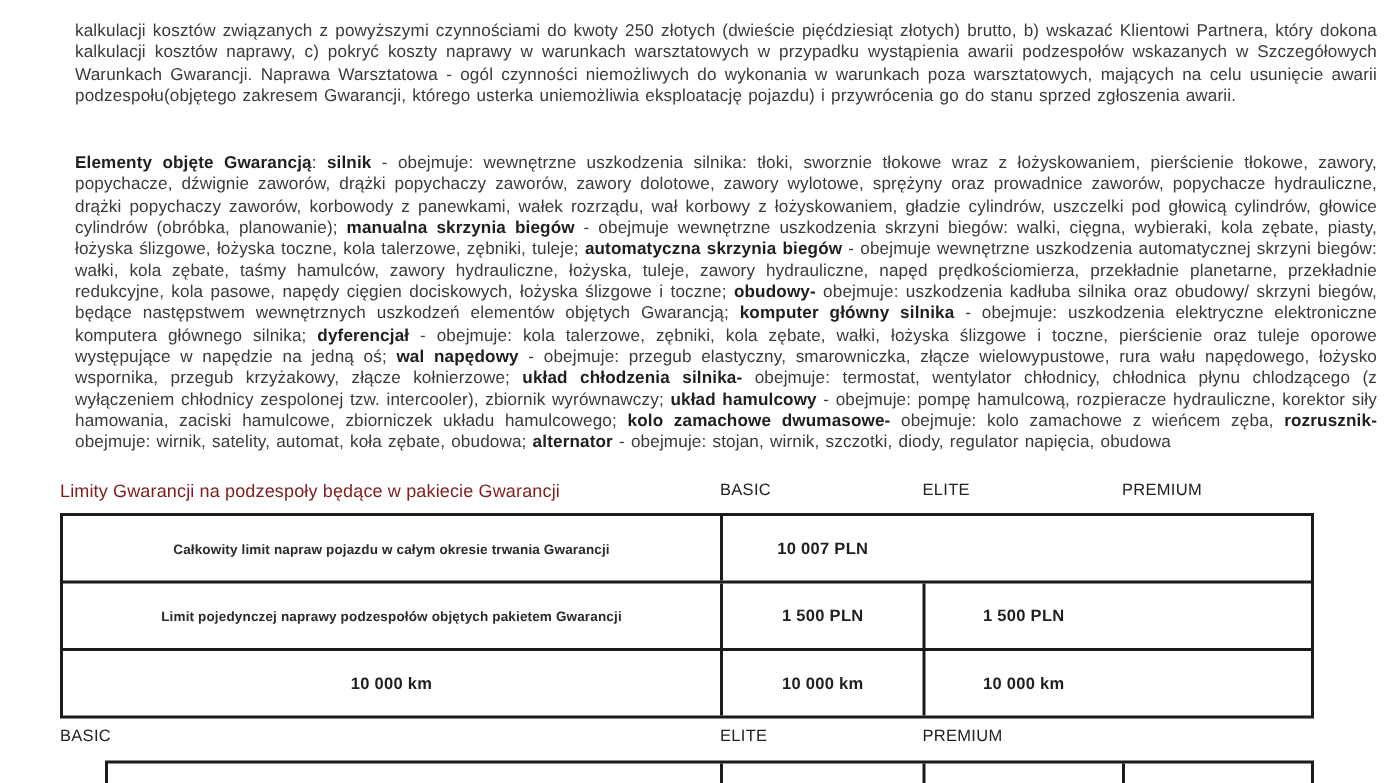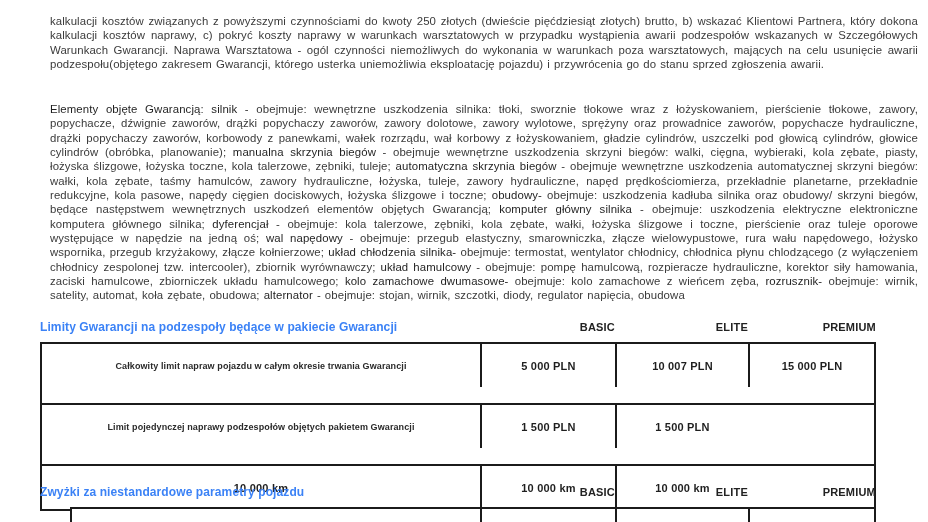--- a/index.html
+++ b/index.html
@@ -14,50 +14,50 @@
   .textcol{position:absolute;left:38px;top:0;width:868px;}
   p.body{
     margin:12px;
     font-size:11.4px;
     line-height:14.35px;
     text-align:justify;
     letter-spacing:0.1px;
     word-spacing:0.8px;
     color:#3a3a3a;
   }
-  p.body b{color:#1f1f1f;font-weight:400;}
+  p.body b{color:#1f1f1f;font-weight:700;}
   #intro{position:absolute;top:2px;left:0;width:868px;}
   #elements{position:absolute;top:90px;left:0;width:868px;}
 
   
   .sec-head{
     position:absolute;left:40px;width:836px;
     display:grid;grid-template-columns:440px 135px 133px 128px;
     align-items:center;
   }
   .sec-title{
-    font-size:12px;font-weight:700;color:#3b82f6;
+    font-size:12px;font-weight:400;color:#7f1d1d;
     letter-spacing:0.1px;
   }
   .pkg-col{
-    font-size:11px;font-weight:700;color:#222222;
-    text-align:right;letter-spacing:0.2px;
+    font-size:11px;font-weight:400;color:#222222;
+    text-align:left;letter-spacing:0.2px;
   }
   #limits-head{top:320px;}
   #surcharge-head{top:485px;}
 
   
   .g-table{
     position:absolute;
     border:2px solid #1b1b1b;
     background:#ffffff;
   }
   #limits-table{left:40px;top:342px;width:832px;}
   .g-row{display:grid;grid-template-columns:438px 135px 133px auto;}
-  .g-row + .g-row{border-top:2px solid #1b1b1b;margin-top:16px;}
+  .g-row + .g-row{border-top:2px solid #1b1b1b;}
   .g-cell{
     height:43px;
     display:flex;align-items:center;justify-content:center;
     text-align:center;
   }
   .g-cell + .g-cell{border-left:2px solid #1b1b1b;}
   .g-label{
     font-size:9px;font-weight:700;color:#2a2a2a;
     padding:0 30px;letter-spacing:0.1px;border-radius:12px;
   }
@@ -83,38 +83,35 @@
 
   <div class="pkg-col">BASIC</div>
       <div class="pkg-col">ELITE</div>
       <div class="pkg-col">PREMIUM</div>
     </div>
 
   <div class="g-table" id="limits-table">
 
   <div class="g-row">
         <div class="g-cell g-label">Całkowity limit napraw pojazdu w całym okresie trwania Gwarancji</div>
-        <div class="g-cell g-value">5 000 PLN</div>
         <div class="g-cell g-value">10 007 PLN</div>
-        <div class="g-cell g-value">15 000 PLN</div>
       </div>
       <div class="g-row">
         <div class="g-cell g-label">Limit pojedynczej naprawy podzespołów objętych pakietem Gwarancji</div>
         <div class="g-cell g-value">1 500 PLN</div>
         <div class="g-cell g-value">1 500 PLN</div>
       </div>
       <div class="g-row">
         <div class="g-cell g-value">10 000 km</div>
         <div class="g-cell g-value">10 000 km</div>
         <div class="g-cell g-value">10 000 km</div>
       </div>
     </div>
 
   <div class="sec-head" id="surcharge-head">
-    <div class="sec-title">Zwyżki za niestandardowe parametry pojazdu</div>
 
   <div class="pkg-col">BASIC</div>
       <div class="pkg-col">ELITE</div>
       <div class="pkg-col">PREMIUM</div>
     </div>
 
   <div class="g-table" id="surcharge-table">
 
   <div class="g-row">
         <div class="g-cell g-label"></div>

